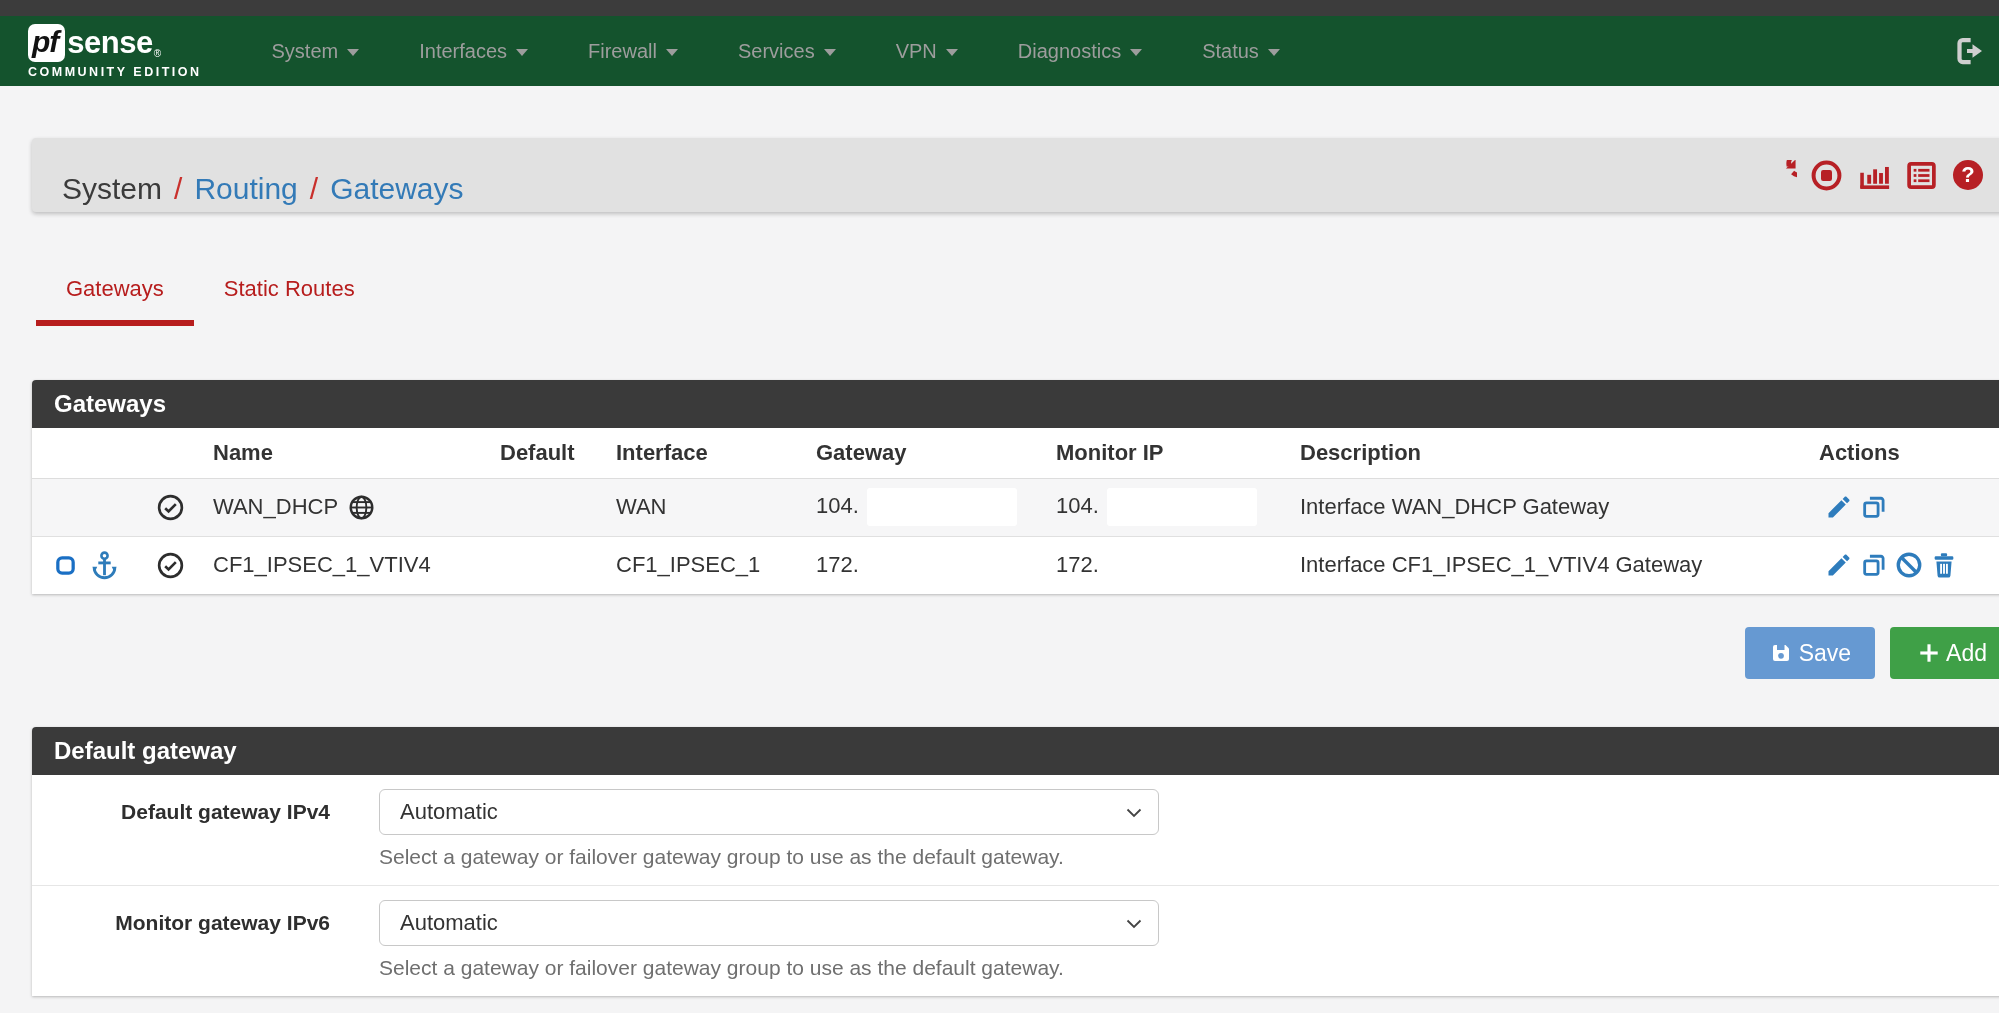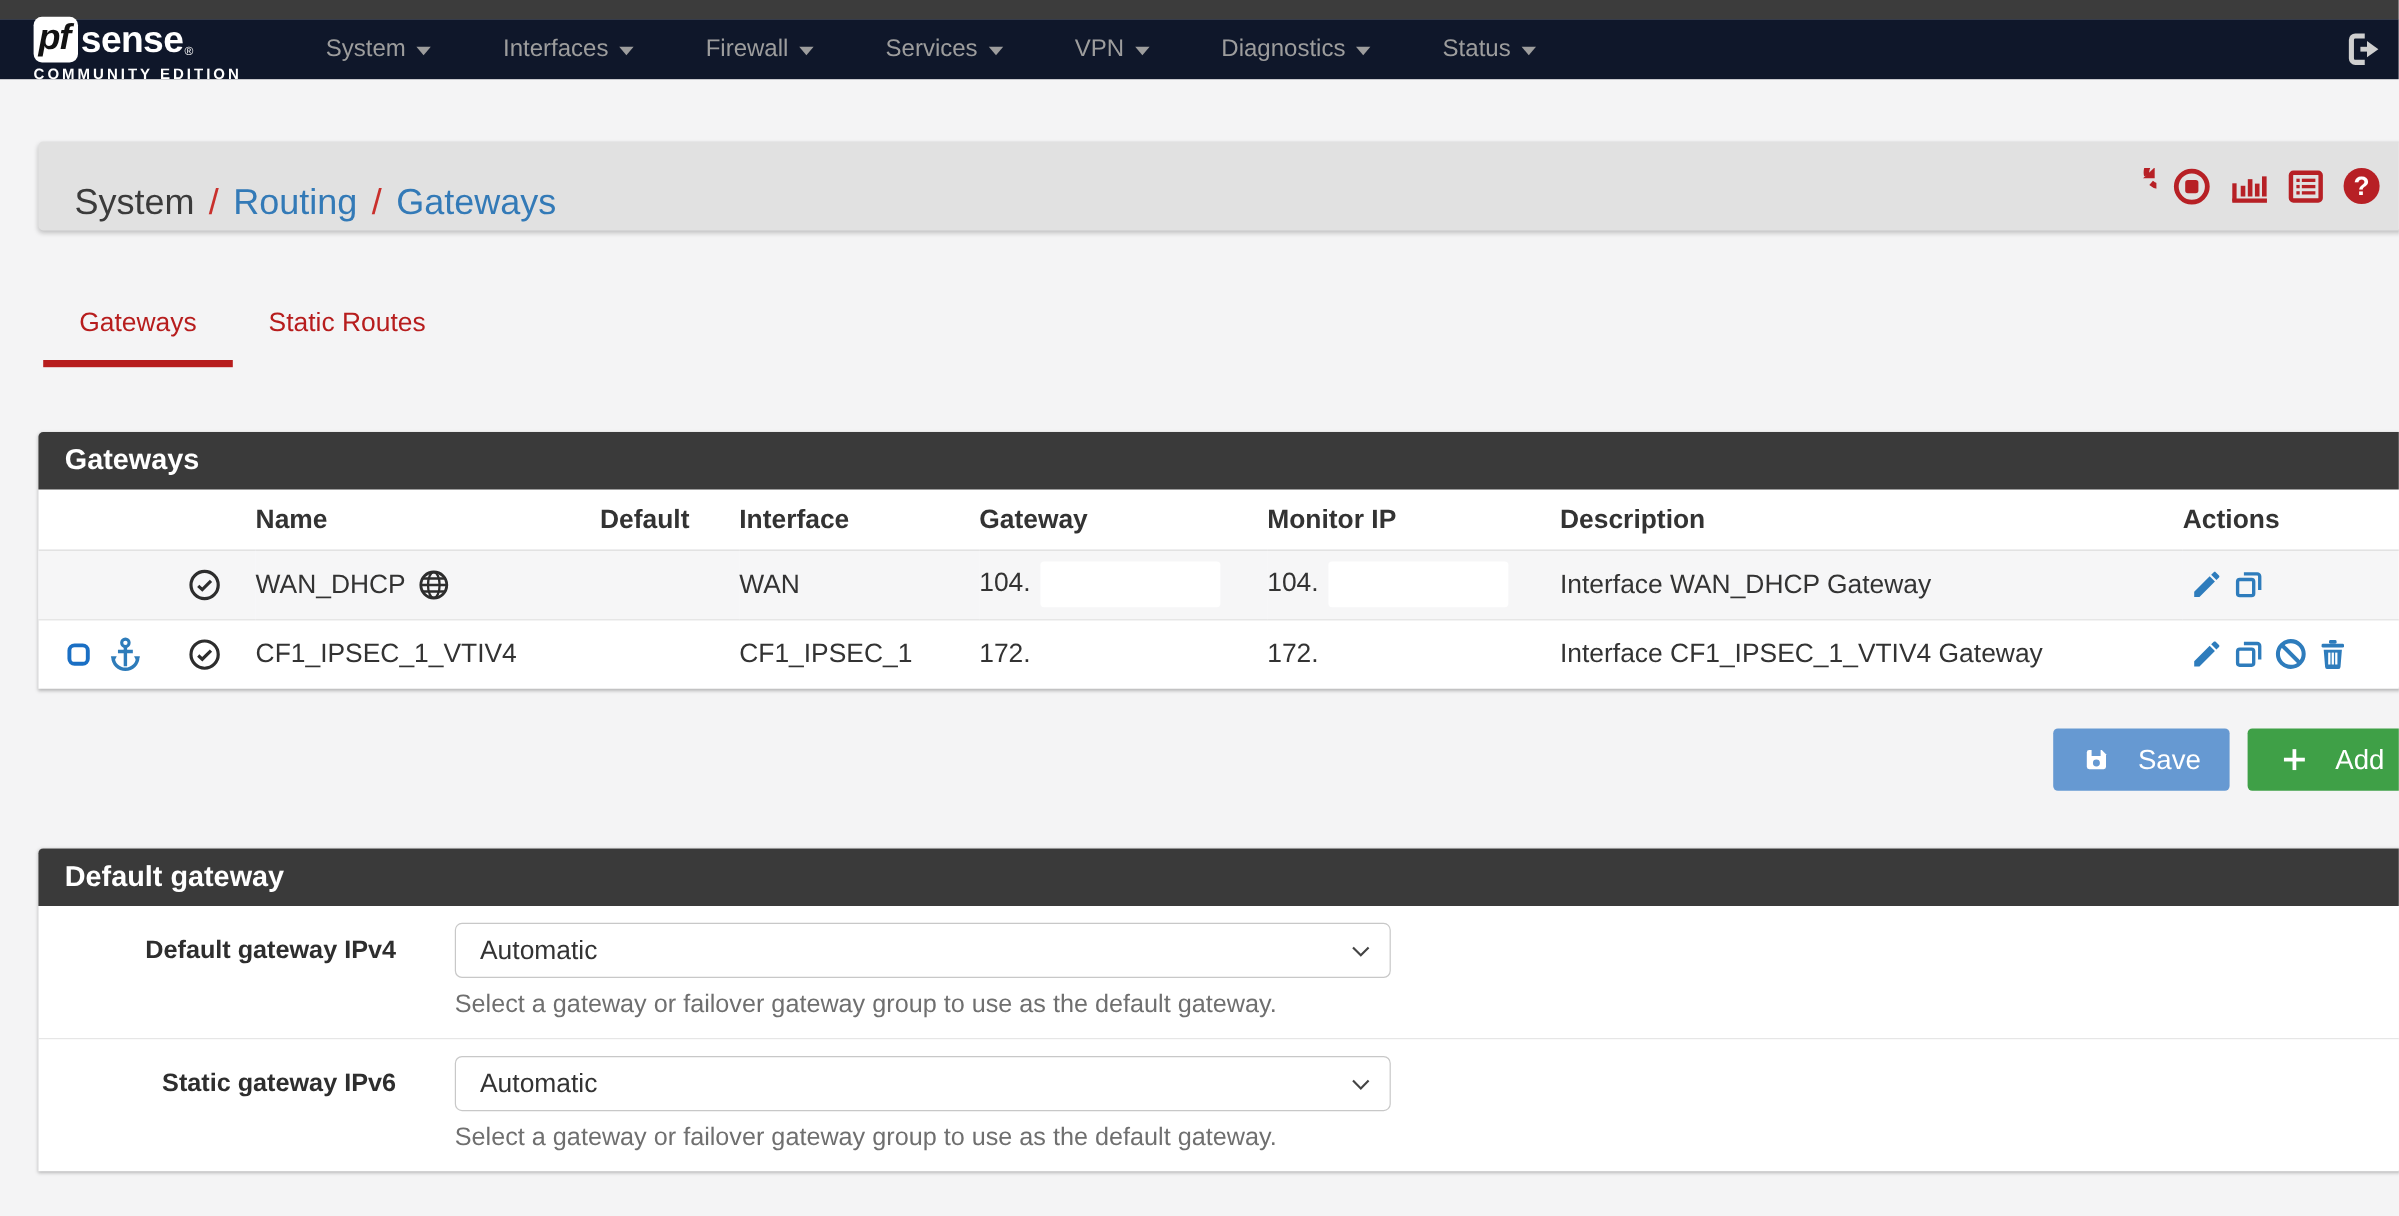--- a/index.html
+++ b/index.html
@@ -1,21 +1,21 @@
 <!DOCTYPE html>
 <html><head>
 <meta charset="utf-8">
 <style>
   * { margin:0; padding:0; box-sizing:border-box; }
   html,body { width:1999px; height:1013px; overflow:hidden; }
   body { background:#f4f4f5; font-family:"Liberation Sans", sans-serif; }
 
   
   .topstrip { height:16px; background:#3c3c3c; }
-  .navbar { height:50px; background:#0f172a; display:flex; align-items:center; padding-left:28px; }
+  .navbar { height:70px; background:#14532d; display:flex; align-items:center; padding-left:28px; }
   .logo { display:flex; flex-direction:column; justify-content:center; cursor:pointer; }
   .logo-main { display:flex; align-items:center; }
   .logo-pf { background:#fff; color:#121212; font-weight:800; font-style:italic; font-size:30px;
              border-radius:7px; padding:1px 7px 3px 4px; letter-spacing:-1px; }
   .logo-sense { color:#fff; font-weight:800; font-size:31px; letter-spacing:-0.5px; margin-left:2px; }
   .logo-reg { color:#fff; font-size:10px; align-self:flex-end; margin:0 0 3px 1px; }
   .logo-sub { color:#fff; font-size:12.5px; font-weight:700; letter-spacing:2.5px; margin-top:3px; }
   .menu { display:flex; align-items:center; margin-left:40px; }
   .menu-item { display:flex; align-items:center; gap:9px; padding:0 30px; color:#9d9d9d;
                font-size:20px; height:70px; cursor:pointer; }
@@ -59,21 +59,21 @@
   .name-wrap { display:flex; align-items:center; gap:10px; }
   .redact { display:inline-block; width:150px; height:38px; background:#fff; border-radius:3px;
             vertical-align:middle; margin-left:8px; }
   .actions { display:flex; align-items:center; gap:7px; padding-left:6px; color:#2e7cbc; }
   .actions .icon-btn { cursor:pointer; display:flex; align-items:center; }
 
   
   .btn-row { width:2015px; display:flex; justify-content:flex-end; margin-top:33px; gap:15px; }
   .btn { height:52px; border:none; border-radius:4px; color:#fff; font-size:23px;
          font-family:"Liberation Sans",sans-serif; display:inline-flex; align-items:center;
-         gap:23px; padding:0 24px; cursor:pointer; }
+         gap:6px; padding:0 24px; cursor:pointer; }
   .btn-save { background:#6699d2; }
   .btn-add { background:#3fa047; padding:0 28px; }
 
   
   .form-row { display:flex; padding:14px 0 16px; }
   .form-row + .form-row { border-top:1px solid #e6e6e6; }
   .form-label { flex:0 0 347px; text-align:right; padding-right:49px; font-weight:700;
                 font-size:21px; color:#2e2e2e; line-height:46px;padding-left:38px; }
   .form-control { display:flex; flex-direction:column; gap:10px; }
   .select { position:relative; width:780px; height:46px; background:#fff; border:1.5px solid #c8c8c8;
@@ -374,21 +374,21 @@
             <span>Automatic</span>
             <svg class="chev" width="16" height="10" viewBox="0 0 16 10">
               <polyline points="1.5,1.5 8,8 14.5,1.5" fill="none" stroke="#444" stroke-width="1.8"></polyline>
             </svg>
           </div>
           <div class="help-text">Select a gateway or failover gateway group to use as the default gateway.</div>
         </div>
       </div>
 
       <div class="form-row">
-        <div class="form-label">Static gateway IPv6</div>
+        <div class="form-label">Monitor gateway IPv6</div>
         <div class="form-control">
           <div class="select">
             <span>Automatic</span>
             <svg class="chev" width="16" height="10" viewBox="0 0 16 10">
               <polyline points="1.5,1.5 8,8 14.5,1.5" fill="none" stroke="#444" stroke-width="1.8"></polyline>
             </svg>
           </div>
           <div class="help-text">Select a gateway or failover gateway group to use as the default gateway.</div>
         </div>
       </div>

